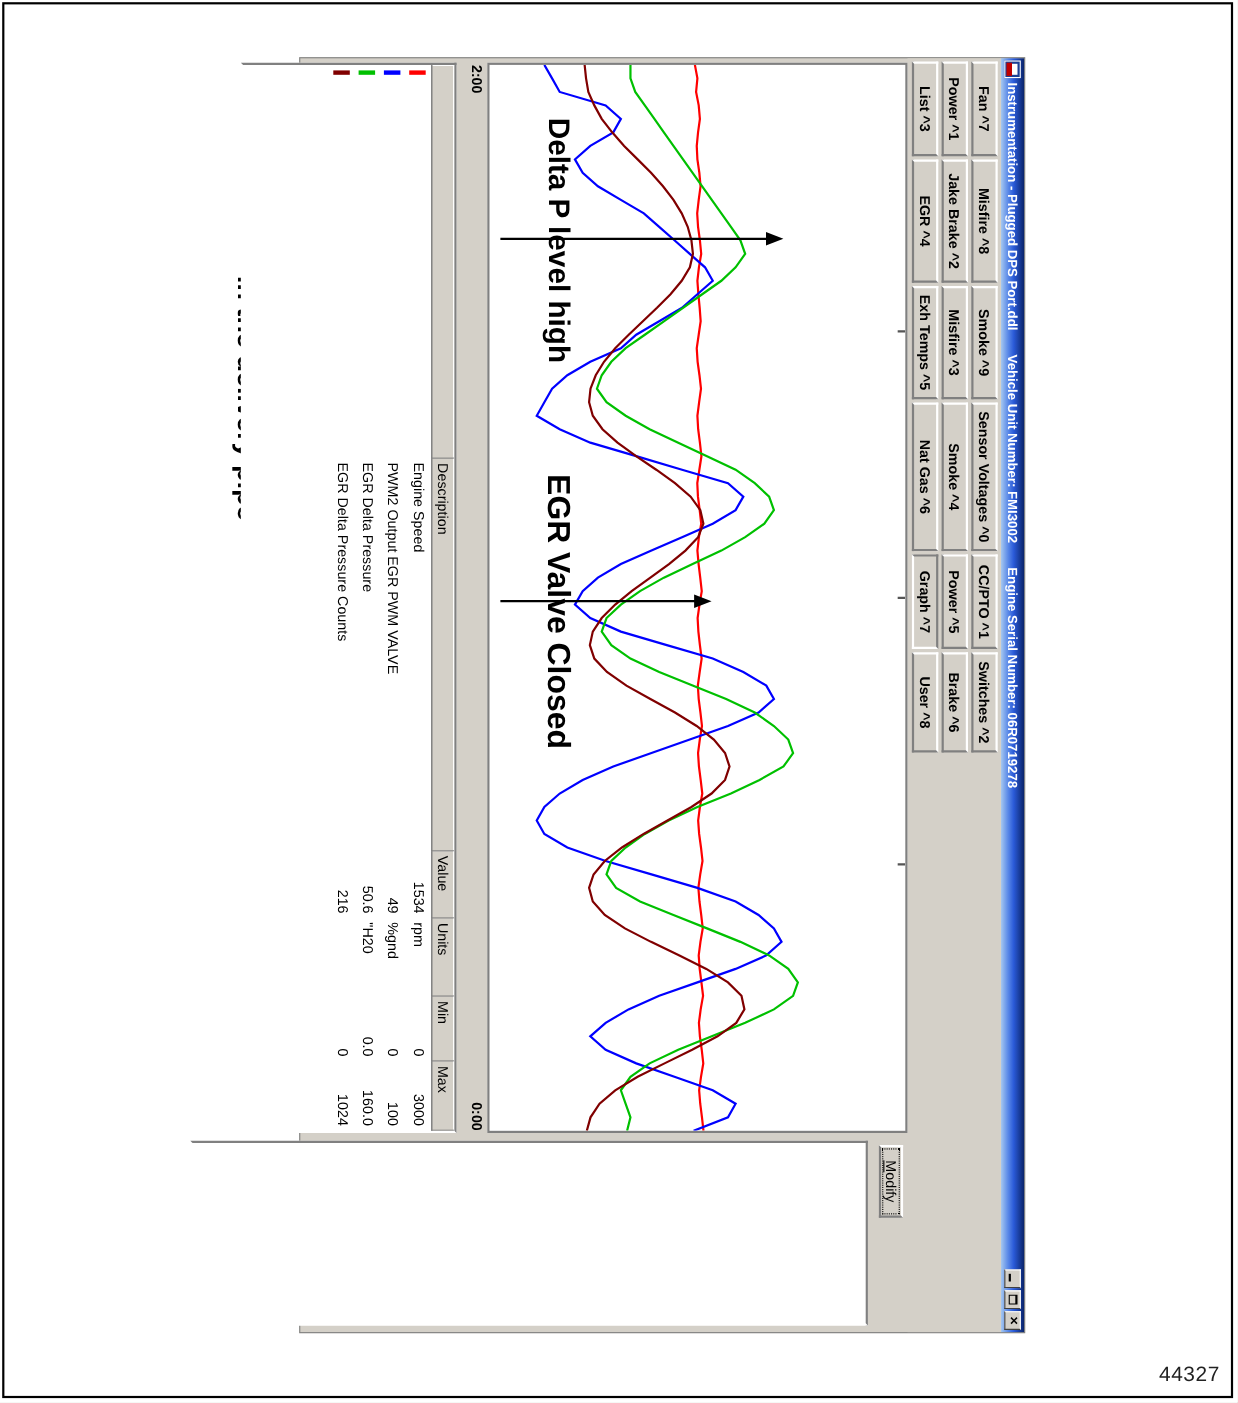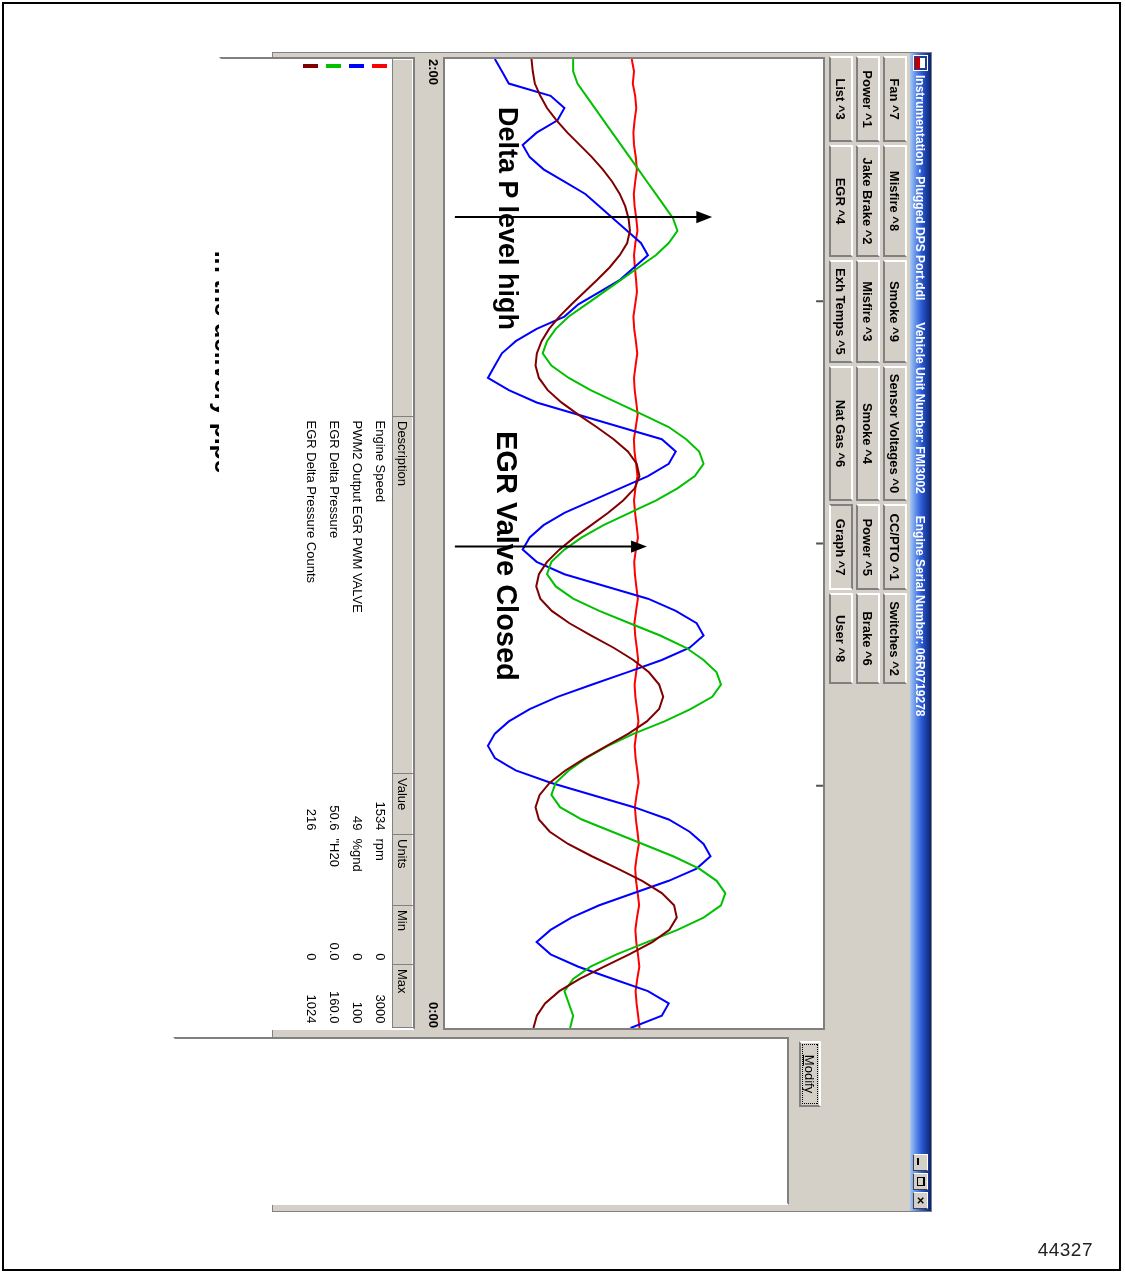--- a/index.html
+++ b/index.html
@@ -17,21 +17,21 @@
   
   #page-border {
     position: absolute;
     left: 2px; top: 2px;
     width: 1119px; height: 1269px;
     border: 2px solid #000;
     box-sizing: border-box;
   }
   #page-number {
     position: absolute;
-    right: 32px; bottom: 14px;
+    right: 16px; bottom: 14px;
     font-family: "Liberation Sans", sans-serif;
     font-size: 19px;
     color: #222;
     letter-spacing: .5px;
   }
 
   
   
   #rot-wrap {
     position: absolute;

